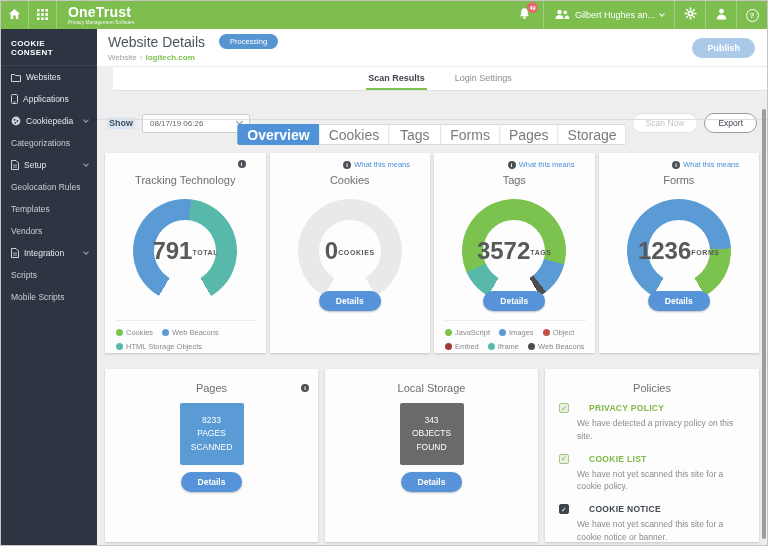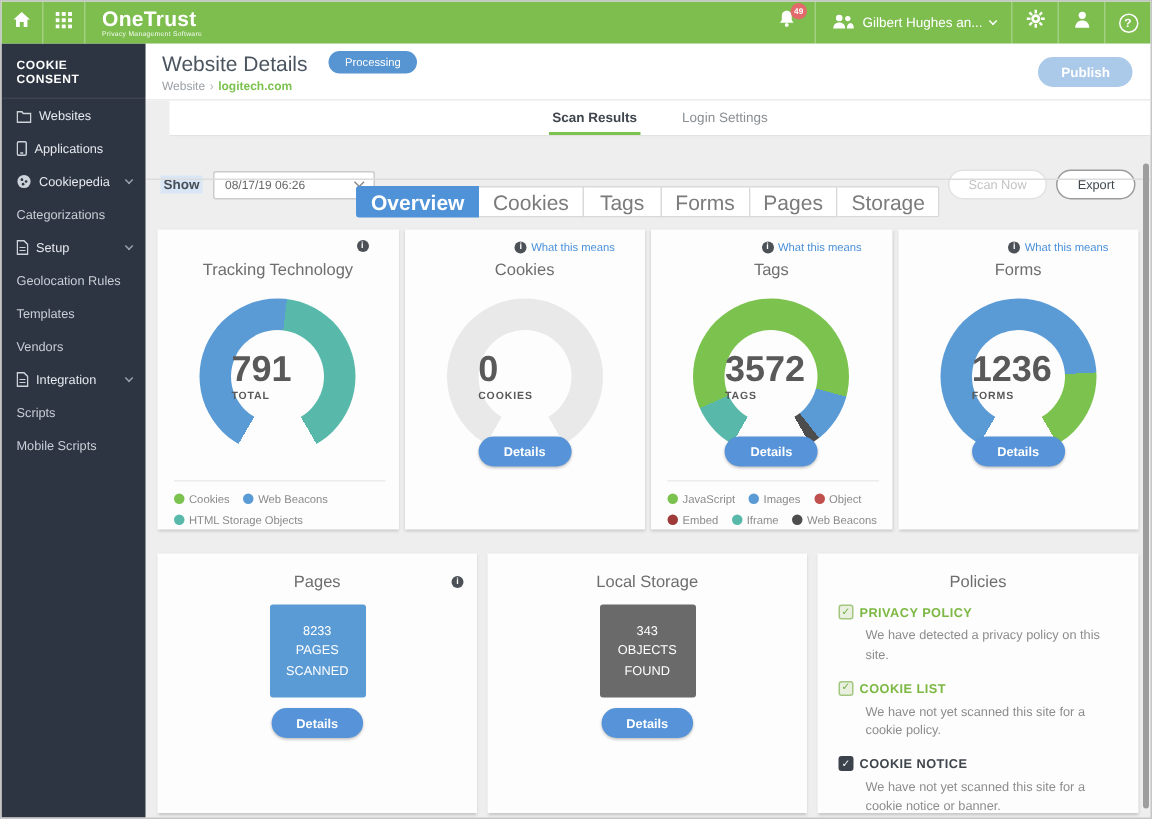--- a/index.html
+++ b/index.html
@@ -65,21 +65,21 @@
   .row1{position:absolute;top:62px;left:8px;right:8px;height:200px;display:flex;gap:4px}
   .gcard{flex:1;background:#fdfdfd;box-shadow:0 1px 2px rgba(0,0,0,.18);position:relative}
   .gc-title{position:absolute;top:21px;left:0;right:0;text-align:center;font-size:11px;color:#6e6e6e}
   .gc-info{position:absolute;top:7px;right:20px;font-size:7.5px;color:#4a90d9;display:flex;align-items:center;gap:3px;cursor:pointer}
   .i-icon{width:8px;height:8px;border-radius:50%;background:#4c5157;color:#fff;font-size:6px;font-weight:bold;font-style:normal;display:inline-flex;align-items:center;justify-content:center;line-height:1}
   .donut{position:absolute;top:46px;left:50%;margin-left:-52px;width:104px;height:104px;border-radius:50%}
   .donut-tracking{background:conic-gradient(from 210deg,#5b9bd5 0 157deg,#58b9ab 157deg 300deg,transparent 300deg 360deg)}
   .donut-cookies{background:conic-gradient(from 210deg,#e9e9e9 0 300deg,transparent 300deg 360deg)}
   .donut-tags{background:conic-gradient(from 210deg,#58b9ab 0 36deg,#7cc24e 36deg 255deg,#5b9bd5 255deg 292deg,#4d4d4d 292deg 300deg,transparent 300deg 360deg)}
   .donut-forms{background:conic-gradient(from 210deg,#5b9bd5 0 237deg,#7cc24e 237deg 300deg,transparent 300deg 360deg)}
-  .donut-hole{position:absolute;top:21px;left:21px;width:62px;height:62px;border-radius:50%;background:#fdfdfd;display:flex;flex-direction:column;justify-content:center}
+  .donut-hole{position:absolute;top:21px;left:21px;width:62px;height:62px;border-radius:50%;background:#fdfdfd;display:flex;flex-direction:row;align-items:center;justify-content:center}
   .gc-value{font-size:24px;font-weight:bold;color:#595959;line-height:1}
   .gc-unit{font-size:7px;font-weight:bold;color:#595959;letter-spacing:.6px;margin-top:2px}
   .details-btn{position:absolute;top:138px;left:50%;transform:translateX(-50%);background:#5693d8;color:#fff;border:none;border-radius:10px;font-size:8.5px;font-weight:bold;padding:5px 17px;box-shadow:0 1px 2px rgba(0,0,0,.25);cursor:pointer}
   .gc-legend{position:absolute;top:167px;left:11px;right:9px;border-top:1px solid #ececec;padding-top:7px;display:flex;flex-wrap:wrap;column-gap:9px;row-gap:5px;font-size:7.5px;color:#8a8a8a;align-content:flex-start}
   .lg{display:flex;align-items:center;gap:3px}
   .dot{width:7px;height:7px;border-radius:50%;flex:0 0 auto}
   .dot-green{background:#7cc24e}.dot-blue{background:#5b9bd5}.dot-teal{background:#58b9ab}
   .dot-red{background:#c0504d}.dot-darkred{background:#9e3b38}.dot-gray{background:#4d4d4d}
 
   
@@ -88,21 +88,21 @@
   .scard.fixed{width:213px}
   .scard.grow{flex:1}
   .sc-title{position:absolute;top:13px;left:0;right:0;text-align:center;font-size:11px;color:#6e6e6e}
   .sc-info{position:absolute;top:7px;right:9px}
   .sc-box{position:absolute;top:34px;left:50%;transform:translateX(-50%);width:64px;height:62px;border-radius:2px;color:#fff;font-size:8.5px;line-height:1.6;display:flex;flex-direction:column;align-items:center;justify-content:center;text-align:center}
   .box-blue{background:#5b9bd5}.box-gray{background:#6a6a6a}
   .sc-details{position:absolute;top:103px;left:50%;transform:translateX(-50%);background:#5693d8;color:#fff;border:none;border-radius:10px;font-size:8.5px;font-weight:bold;padding:5px 17px;box-shadow:0 1px 2px rgba(0,0,0,.25);cursor:pointer}
 
   .pol-list{position:absolute;top:34px;left:14px;right:10px}
   .pol-item{margin-bottom:11px}
-  .pol-head{display:flex;align-items:center;gap:4px}
+  .pol-head{display:flex;align-items:center;gap:20px}
   .pol-check{width:10px;height:10px;border-radius:2px;font-size:7px;line-height:1;display:flex;align-items:center;justify-content:center;flex:0 0 auto}
   .check-green{background:#e9f0e0;border:1px solid #a3c77e;color:#6fae3e}
   .check-dark{background:#3c434d;border:1px solid #3c434d;color:#fff}
   .pol-label{font-size:8.5px;font-weight:bold;letter-spacing:.3px}
   .label-green{color:#7cb843}.label-dark{color:#3f464d}
   .pol-desc{font-size:8.5px;color:#8c8c8c;margin:4px 0 0 18px;line-height:1.5;max-width:195px}
 
   .scrollbar-thumb{position:absolute;right:1px;top:108px;width:4px;height:430px;background:#9d9d9d;border-radius:2px;z-index:40;cursor:pointer}
 </style>
 </head>

